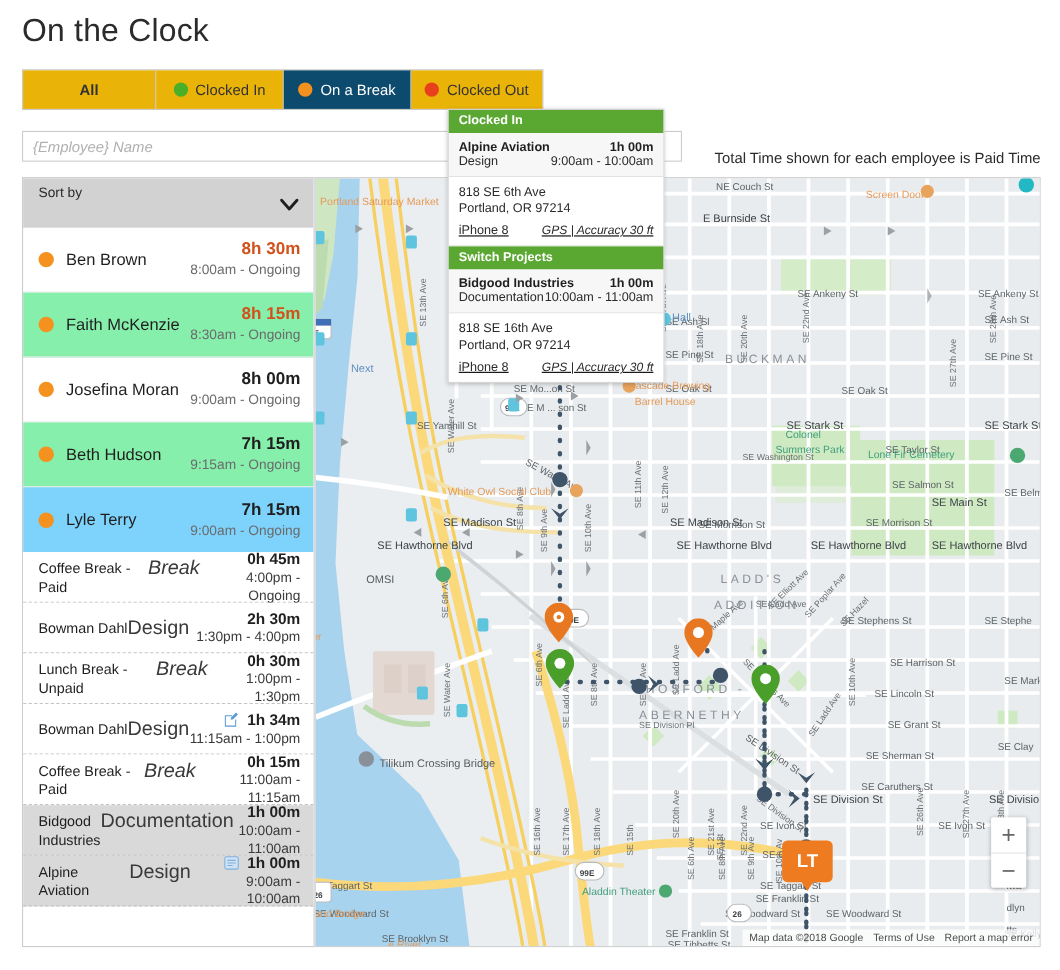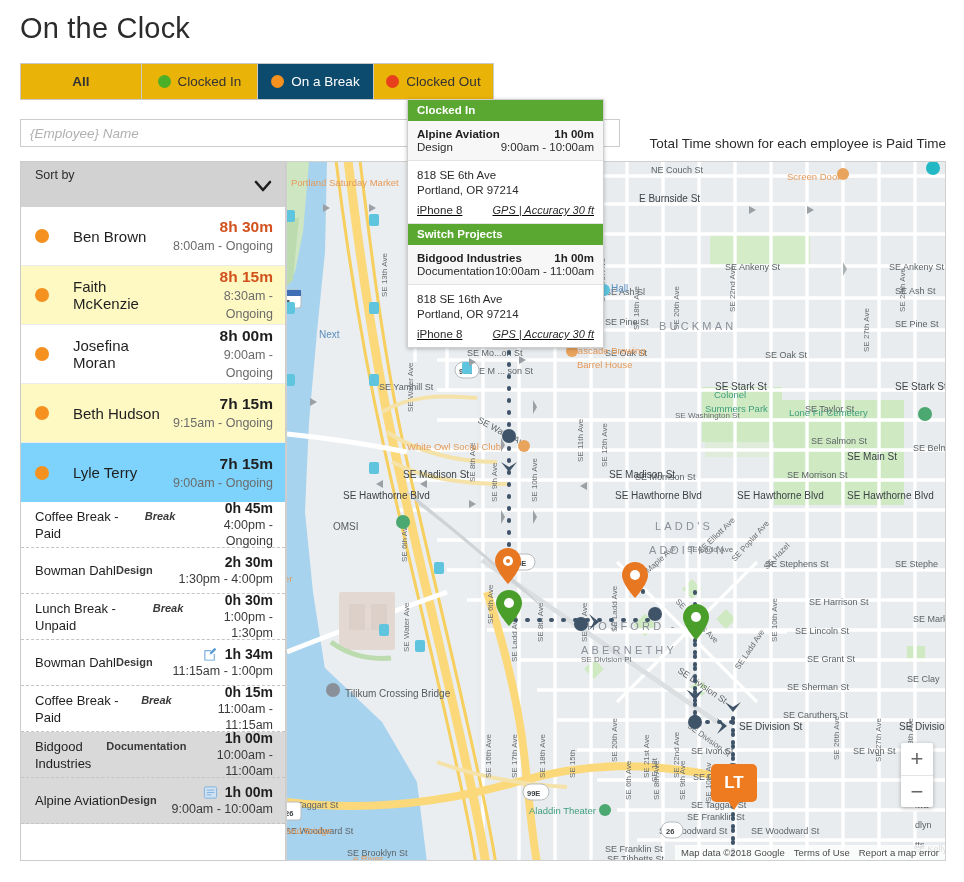--- a/index.html
+++ b/index.html
@@ -94,42 +94,42 @@
     width: 20px; height: 20px;
   }
 
   .emp-row {
     height: 59px; position: relative;
     display: flex; align-items: center;
     padding: 0 12px 0 14px;
     cursor: pointer;
     border-bottom: 1px solid #ececec;
   }
-  .emp-row.alt { background: #fef9c3; }
+  .emp-row.alt { background: #86efac; }
   .emp-row.sel { background: #7dd3fc; border-bottom: none; }
   .emp-dot { width: 14px; height: 14px; border-radius: 50%; background: #f5911e; flex: 0 0 auto; }
-  .emp-name { margin-left: 24px; font-size: 15px; color: #1f1f1f; font-weight: 500; }
+  .emp-name { margin-left: 11px; font-size: 15px; color: #1f1f1f; font-weight: 500; }
   .emp-right { margin-left: auto; text-align: right; }
   .emp-total { font-size: 15.5px; font-weight: bold; color: #1f1f1f; line-height: 18px; }
   .emp-total.over { color: #d2521d; }
   .emp-span { font-size: 12.5px; color: #6b6b6b; line-height: 16px; }
 
   
   .detail-row {
     height: 46px; position: relative;
     display: flex; align-items: center;
     padding: 0 12px 0 14px;
     background: #ffffff;
     border-bottom: 1px dashed #c4c4c4;
     cursor: pointer;
   }
   .detail-row.grey { background: #d9d9d9; }
   .detail-left { display: flex; flex-direction: row; }
   .detail-title { font-size: 13px; color: #1f1f1f; line-height: 17px; }
-  .detail-sub { font-size: 11px; color: #3a3a3a; line-height: 16px; font-weight: bold; }
+  .detail-sub { font-size: 18px; color: #3a3a3a; line-height: 16px; }
   .detail-sub.italic { font-style: italic; }
   .detail-right { margin-left: auto; text-align: right; display: flex; flex-direction: column; align-items: flex-end; }
   .detail-total-line { display: flex; align-items: center; gap: 7px; }
   .detail-total { font-size: 14px; font-weight: bold; color: #1f1f1f; line-height: 17px; }
   .detail-span { font-size: 12.5px; color: #3a3a3a; line-height: 16px; }
   .row-icon { width: 15px; height: 15px; display: inline-block; }
 
   
   .popup {
     position: absolute; left: 407px; top: 99px;

